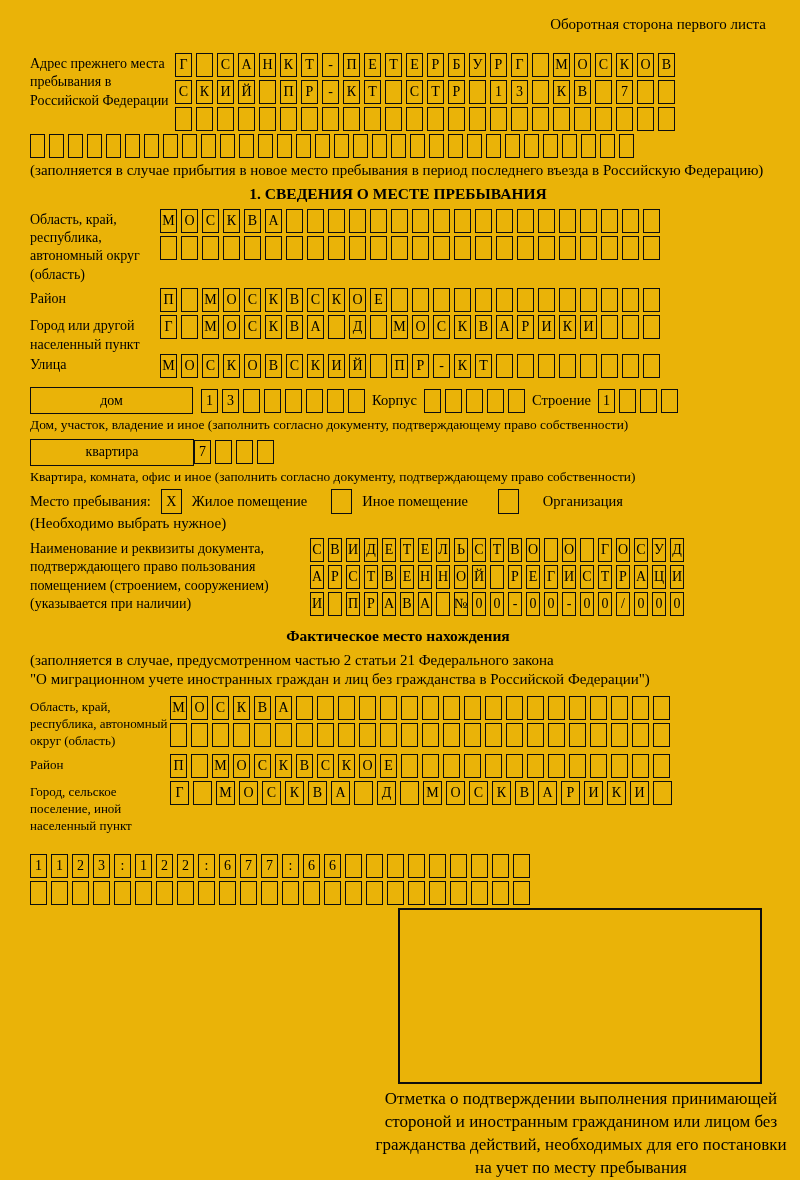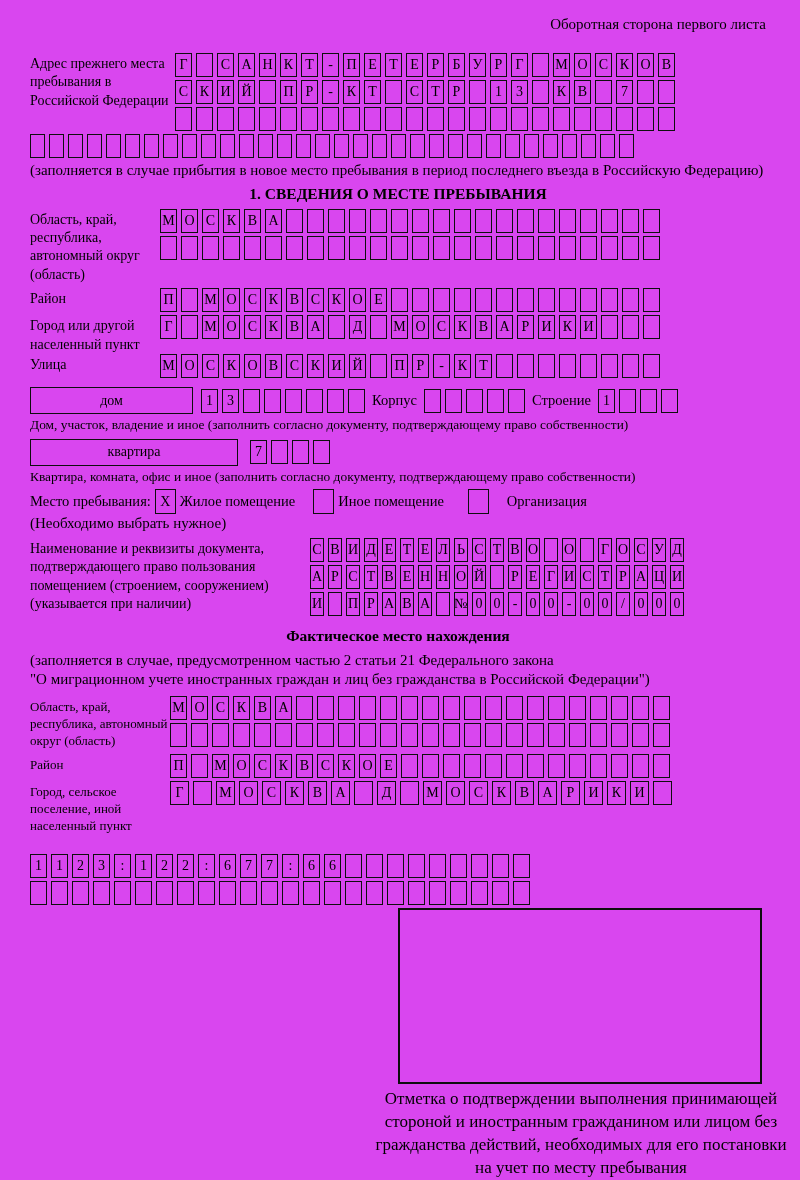--- a/index.html
+++ b/index.html
@@ -1,18 +1,18 @@
 <!DOCTYPE html>
 <html><head>
 <meta charset="utf-8">
 <style>
   * { margin:0; padding:0; box-sizing:border-box; }
   html,body { background:#fff; }
   body { width:800px; font-family:"Liberation Serif", serif; color:#000; }
-  .page { width:800px; height:1180px; padding:16px 34px 8px 30px; overflow:hidden; background:#d946ef; }
+  .page { width:800px; height:1180px; padding:16px 34px 8px 30px; overflow:hidden; background:#eab308; }
 
   .right-note { text-align:right; font-size:15px; margin-bottom:20px; }
 
   .row { display:flex; align-items:flex-start; }
   .label { font-size:14px; line-height:1.32; padding-top:2px; }
   .lbl-1 { width:145px; flex:none; }
   .lbl-2 { width:130px; flex:none; }
   .lbl-doc { width:280px; flex:none; padding-right:30px; }
   .lbl-f { width:140px; flex:none; font-size:13px; }
 
@@ -26,21 +26,21 @@
 
   .note { font-size:15px; line-height:1.3; }
   .h-center { text-align:center; font-weight:bold; font-size:15.5px; }
 
   .widebox { border:1.5px solid #0e0e0e; height:27px; display:flex;
              align-items:center; justify-content:center; font-size:14px; flex:none; }
   .inline-lbl { font-size:14.5px; line-height:27px; padding:0 7px; flex:none; }
 
   .checkbox { width:21px; height:25px; border:1.5px solid #0e0e0e; flex:none;
               display:flex; align-items:center; justify-content:center; font-size:14px; }
-  .stay-row { display:flex; align-items:center; gap:4px; font-size:14.5px; margin-top:4px; }
+  .stay-row { display:flex; align-items:center; gap:10px; font-size:14.5px; margin-top:4px; }
 
   .stamp-box { width:364px; height:176px; border:2px solid #0e0e0e; margin-left:368px; }
   .stamp-note { width:430px; margin-left:336px; font-size:17px; text-align:center; line-height:1.35; margin-top:4px; }
 
   .mb2 { margin-bottom:2px; } .mb4 { margin-bottom:4px; } .mb6 { margin-bottom:6px; }
   .mt4 { margin-top:4px; }
 </style>
 </head>
 <body>
 
@@ -343,21 +343,21 @@
     <div class="cells" style="margin-bottom:0;">
         <span class="cell">1</span>
         <span class="cell"></span>
         <span class="cell"></span>
         <span class="cell"></span>
       </div>
   </div>
   <div class="note" style="text-align:left; font-size:13.4px;">Дом, участок, владение и иное (заполнить согласно документу, подтверждающему право собственности)</div>
 
   <div class="row mb2" style="align-items:center; margin-top:5px;">
-    <div class="widebox" style="width:208px; margin-right:12px;">
+    <div class="widebox" style="width:164px; margin-right:0;">
       <span>квартира</span>
     </div>
     <div class="cells" style="margin-bottom:0;">
         <span class="cell">7</span>
         <span class="cell"></span>
         <span class="cell"></span>
         <span class="cell"></span>
       </div>
   </div>
   <div class="note" style="text-align:left; font-size:13.4px;">Квартира, комната, офис и иное (заполнить согласно документу, подтверждающему право собственности)</div>

